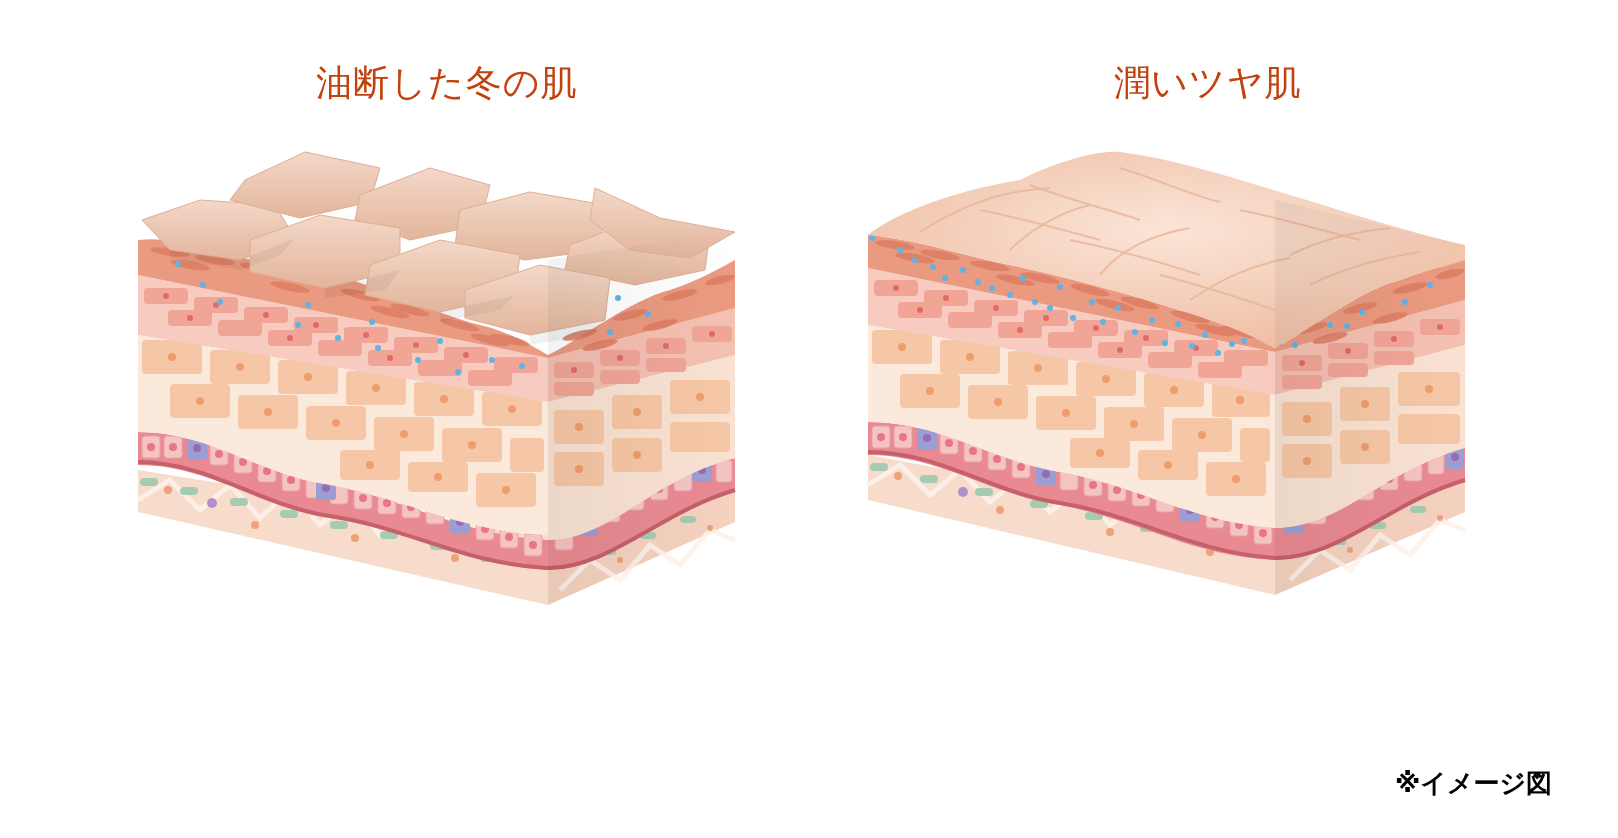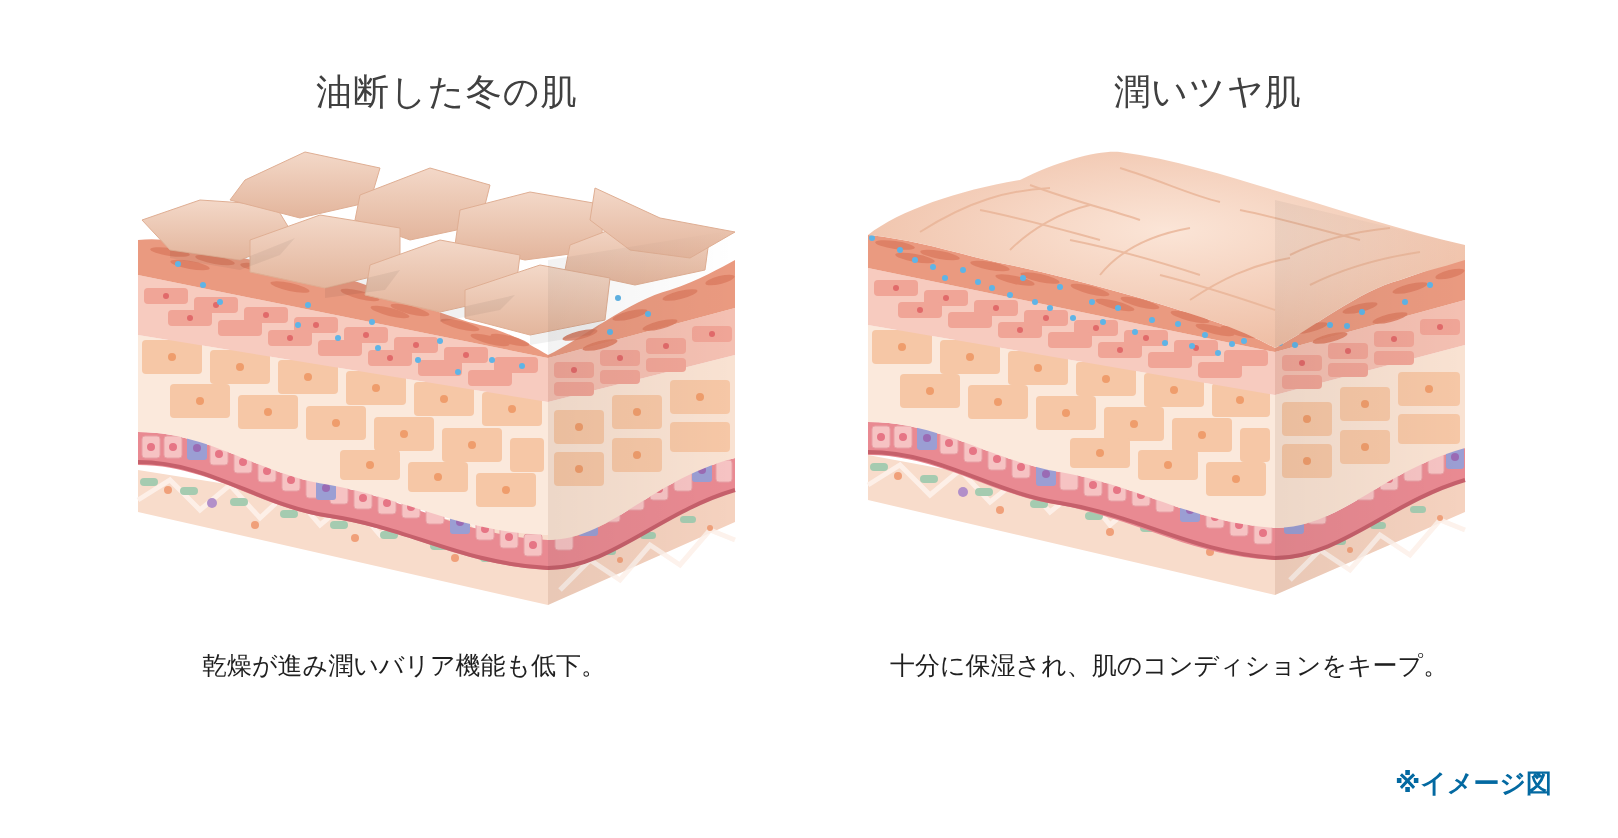--- a/index.html
+++ b/index.html
@@ -4,35 +4,35 @@
 <style>
   html, body { margin: 0; padding: 0; background: #ffffff; }
   body {
     width: 1618px; height: 838px; position: relative; overflow: hidden;
     font-family: "DejaVu Sans", "Liberation Sans", sans-serif; color: #222;
   }
   .panel { position: absolute; top: 0; }
   .panel-left { left: 130px; width: 640px; }
   .panel-right { left: 860px; width: 700px; }
   .title {
-    position: absolute; top: 68px; font-size: 36px; font-weight: 400;
-    letter-spacing: 1px; white-space: nowrap; color: #404040;
+    position: absolute; top: 59px; font-size: 36px; font-weight: 400;
+    letter-spacing: 1px; white-space: nowrap; color: #c2410c;
   }
   .panel-left .title { left: 186px; }
   .panel-right .title { left: 254px; }
   .illus { position: absolute; top: 140px; }
   .panel-left .illus { left: 0px; }
   .panel-right .illus { left: 0px; }
   .desc { position: absolute; top: 640px; font-size: 25px; line-height: 52px; white-space: nowrap; color: #1f1f1f; }
   .panel-left .desc { left: 72px; }
   .panel-right .desc { left: 30px; }
   .desc p { margin: 0; }
   .note {
     position: absolute; left: 1395px; top: 766px; font-size: 26px; font-weight: 700;
-    color: #0369a1; white-space: nowrap;
+    color: #000000; white-space: nowrap;
   }
 </style>
 </head>
 <body>
 
 <div class="panel panel-left">
   <div class="title">油断した冬の肌</div>
   <div class="illus">
     <svg width="620" height="470" viewBox="0 0 620 470" xmlns="http://www.w3.org/2000/svg">
       <defs>
@@ -282,21 +282,20 @@
         <path d="M40 110 L110 120 L165 98 L150 115 L110 130 L40 118 Z"></path>
         <path d="M195 148 L270 130 L255 150 L195 158 Z"></path>
         <path d="M310 172 L385 155 L370 170 L310 182 Z"></path>
         <path d="M400 195 L475 180 L460 195 L400 205 Z"></path>
       </g>
 
       <path d="M418 120 L605 90 L605 382 L418 465 Z" fill="url(#sideDarkL)"></path>
     </svg>
   </div>
   <div class="desc">
-    <p>乾燥が進み潤いバリア機能も低下。</p>
   </div>
 </div>
 
 <div class="panel panel-right">
   <div class="title">潤いツヤ肌</div>
   <div class="illus">
     <svg width="620" height="470" viewBox="0 0 620 470" xmlns="http://www.w3.org/2000/svg">
       <defs>
         <radialGradient id="pillow" cx="0.5" cy="0.4" r="0.6">
           <stop offset="0" stop-color="#fbe5d7"></stop>
@@ -551,17 +550,16 @@
         <path d="M210 100 C260 110, 300 122, 340 135"></path>
         <path d="M300 135 C340 145, 380 158, 415 170"></path>
         <path d="M380 70 C420 78, 460 90, 500 100"></path>
         <path d="M430 115 C460 100, 490 92, 530 88"></path>
         <path d="M450 145 C480 130, 520 118, 560 112"></path>
       </g>
       <path d="M415 60 L605 105 L605 372 L415 455 Z" fill="url(#sideDarkR)"></path>
     </svg>
   </div>
   <div class="desc">
-    <p>十分に保湿され、肌のコンディションをキープ。</p>
   </div>
 </div>
 
 <div class="note">※イメージ図</div>
 
 </body></html>

